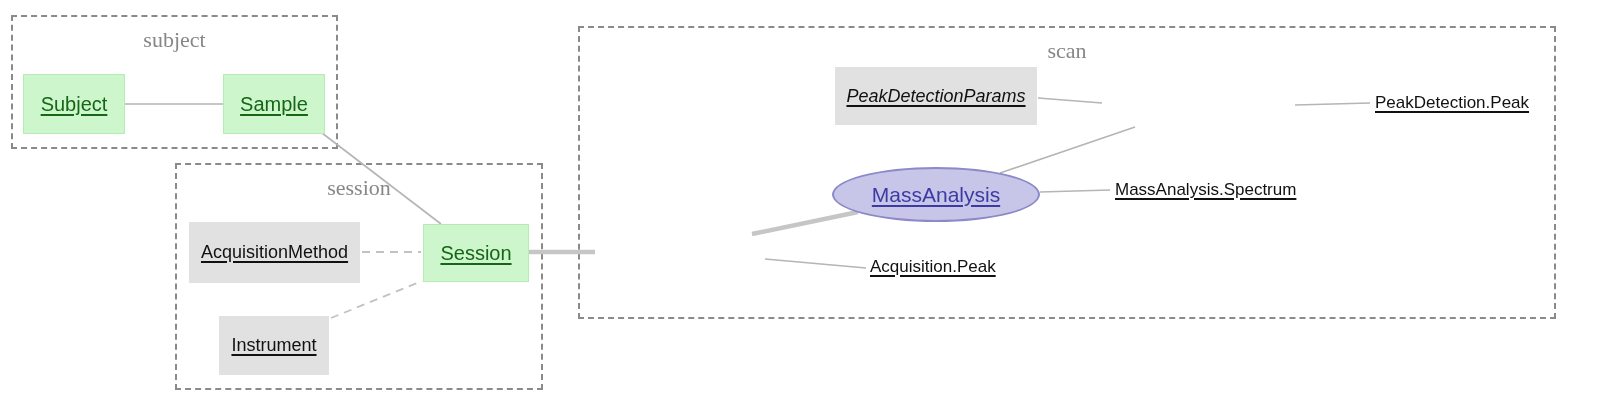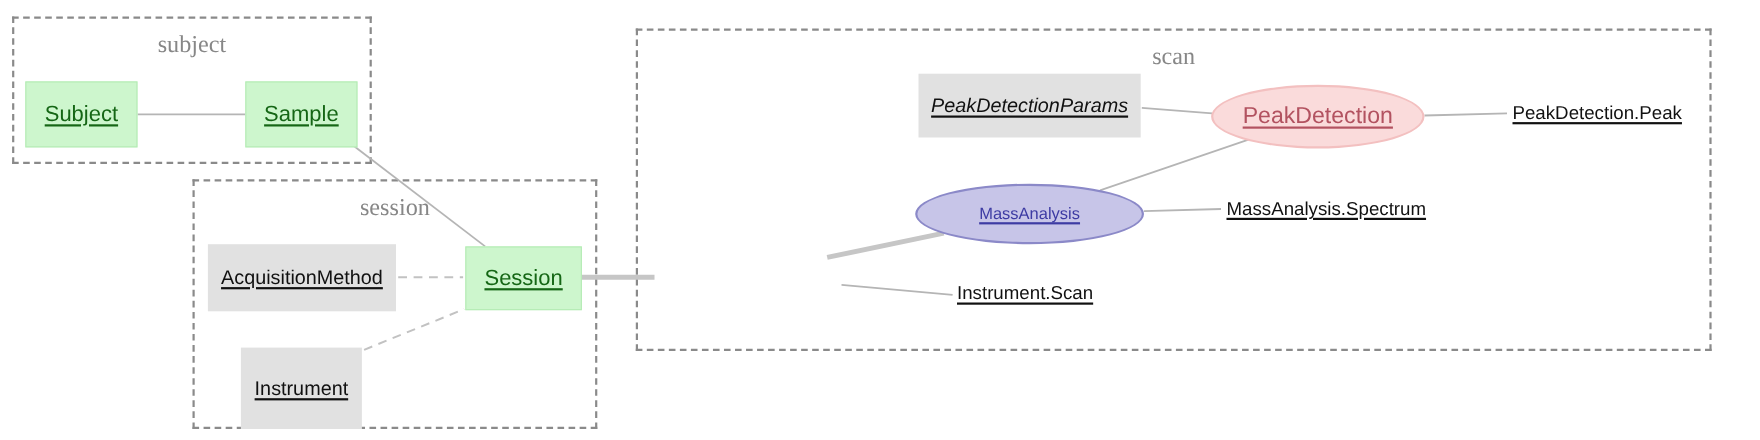--- a/index.html
+++ b/index.html
@@ -34,21 +34,21 @@
     background:var(--manual-fill,#cdf6cd);
     border:1px solid var(--manual-border,#b4ecb4);
   }
   .node.manual .nlabel { color:var(--manual-text,#156615); font-size:20px; }
   .node.lookup { background:var(--lookup-fill,#e1e1e1); }
   .node.lookup .nlabel { color:var(--lookup-text,#111); font-size:18px; }
   .node.imported {
     background:var(--imported-fill,#c7c5e8);
     border:2px solid var(--imported-border,#8b89c8); border-radius:50%;
   }
-  .node.imported .nlabel { color:var(--imported-text,#3d3ba3); font-size:15px; }
+  .node.imported .nlabel { color:var(--imported-text,#3d3ba3); font-size:21px; }
   .node.computed {
     background:var(--computed-fill,#fadbdb);
     border:2px solid var(--computed-border,#f3c0c0); border-radius:50%;
   }
   .node.computed .nlabel { color:var(--computed-text,#b25260); font-size:21px; }
   .node.part { background:transparent; }
   .node.part .nlabel { color:var(--part-text,#111); font-size:17px; }
 </style>
 </head>
 <body>
@@ -88,39 +88,36 @@
   </div>
 
   <div class="node manual" style="left:223px; top:74px; width:102px; height:60px;">
     <span class="nlabel">Sample</span>
   </div>
 
   <div class="node manual" style="left:423px; top:224px; width:106px; height:58px;">
     <span class="nlabel">Session</span>
   </div>
 
-  <div class="node lookup" style="left:219px; top:316px; width:110px; height:74px;">
+  <div class="node lookup" style="left:219px; top:316px; width:110px; height:59px;">
     <span class="nlabel">Instrument</span>
   </div>
 
   <div class="node lookup" style="left:835px; top:67px; width:202px; height:58px;font-style:italic;">
     <span class="nlabel">PeakDetectionParams</span>
   </div>
 
 
   <div class="node imported" style="left:832px; top:167px; width:208px; height:55px;">
     <span class="nlabel">MassAnalysis</span>
   </div>
 
-  <div class="node computed" style="left:1101px; top:77px; width:194px; height:58px;">
-    <span class="nlabel">PeakDetection</span>
-  </div>
 
   <div class="node part" style="left:870px; top:257px;">
-    <span class="nlabel">Instrument.Scan</span>
+    <span class="nlabel">Acquisition.Peak</span>
   </div>
 
   <div class="node part" style="left:1115px; top:180px;">
     <span class="nlabel">MassAnalysis.Spectrum</span>
   </div>
 
   <div class="node part" style="left:1375px; top:93px;">
     <span class="nlabel">PeakDetection.Peak</span>
   </div>
 

